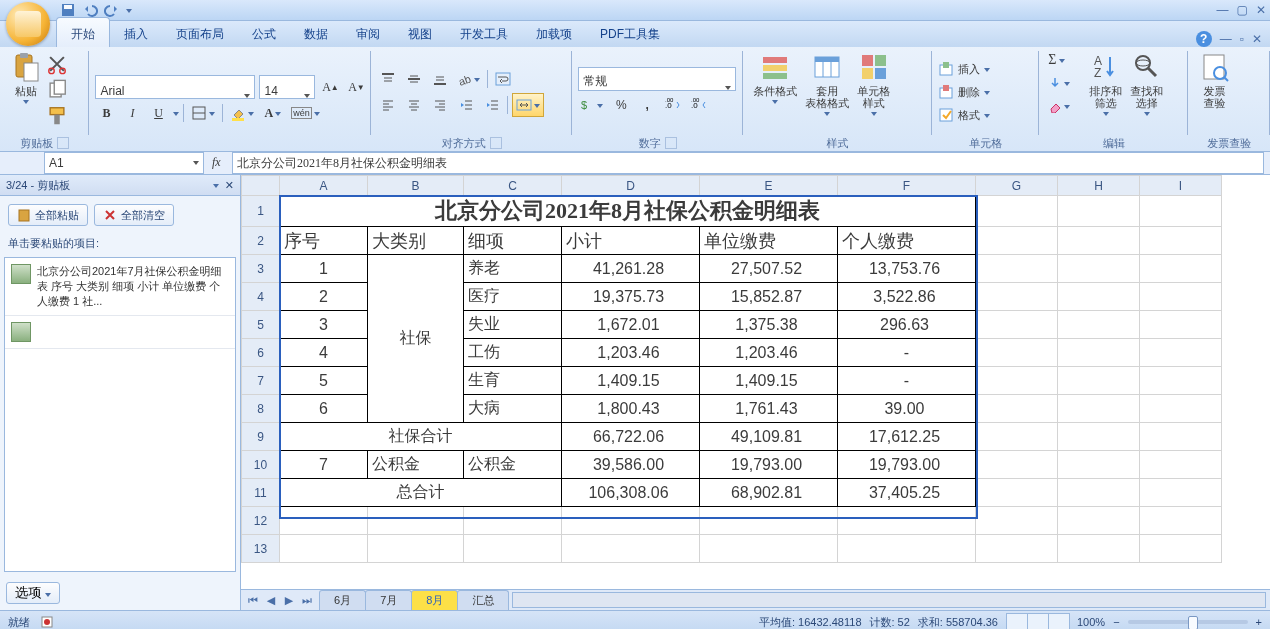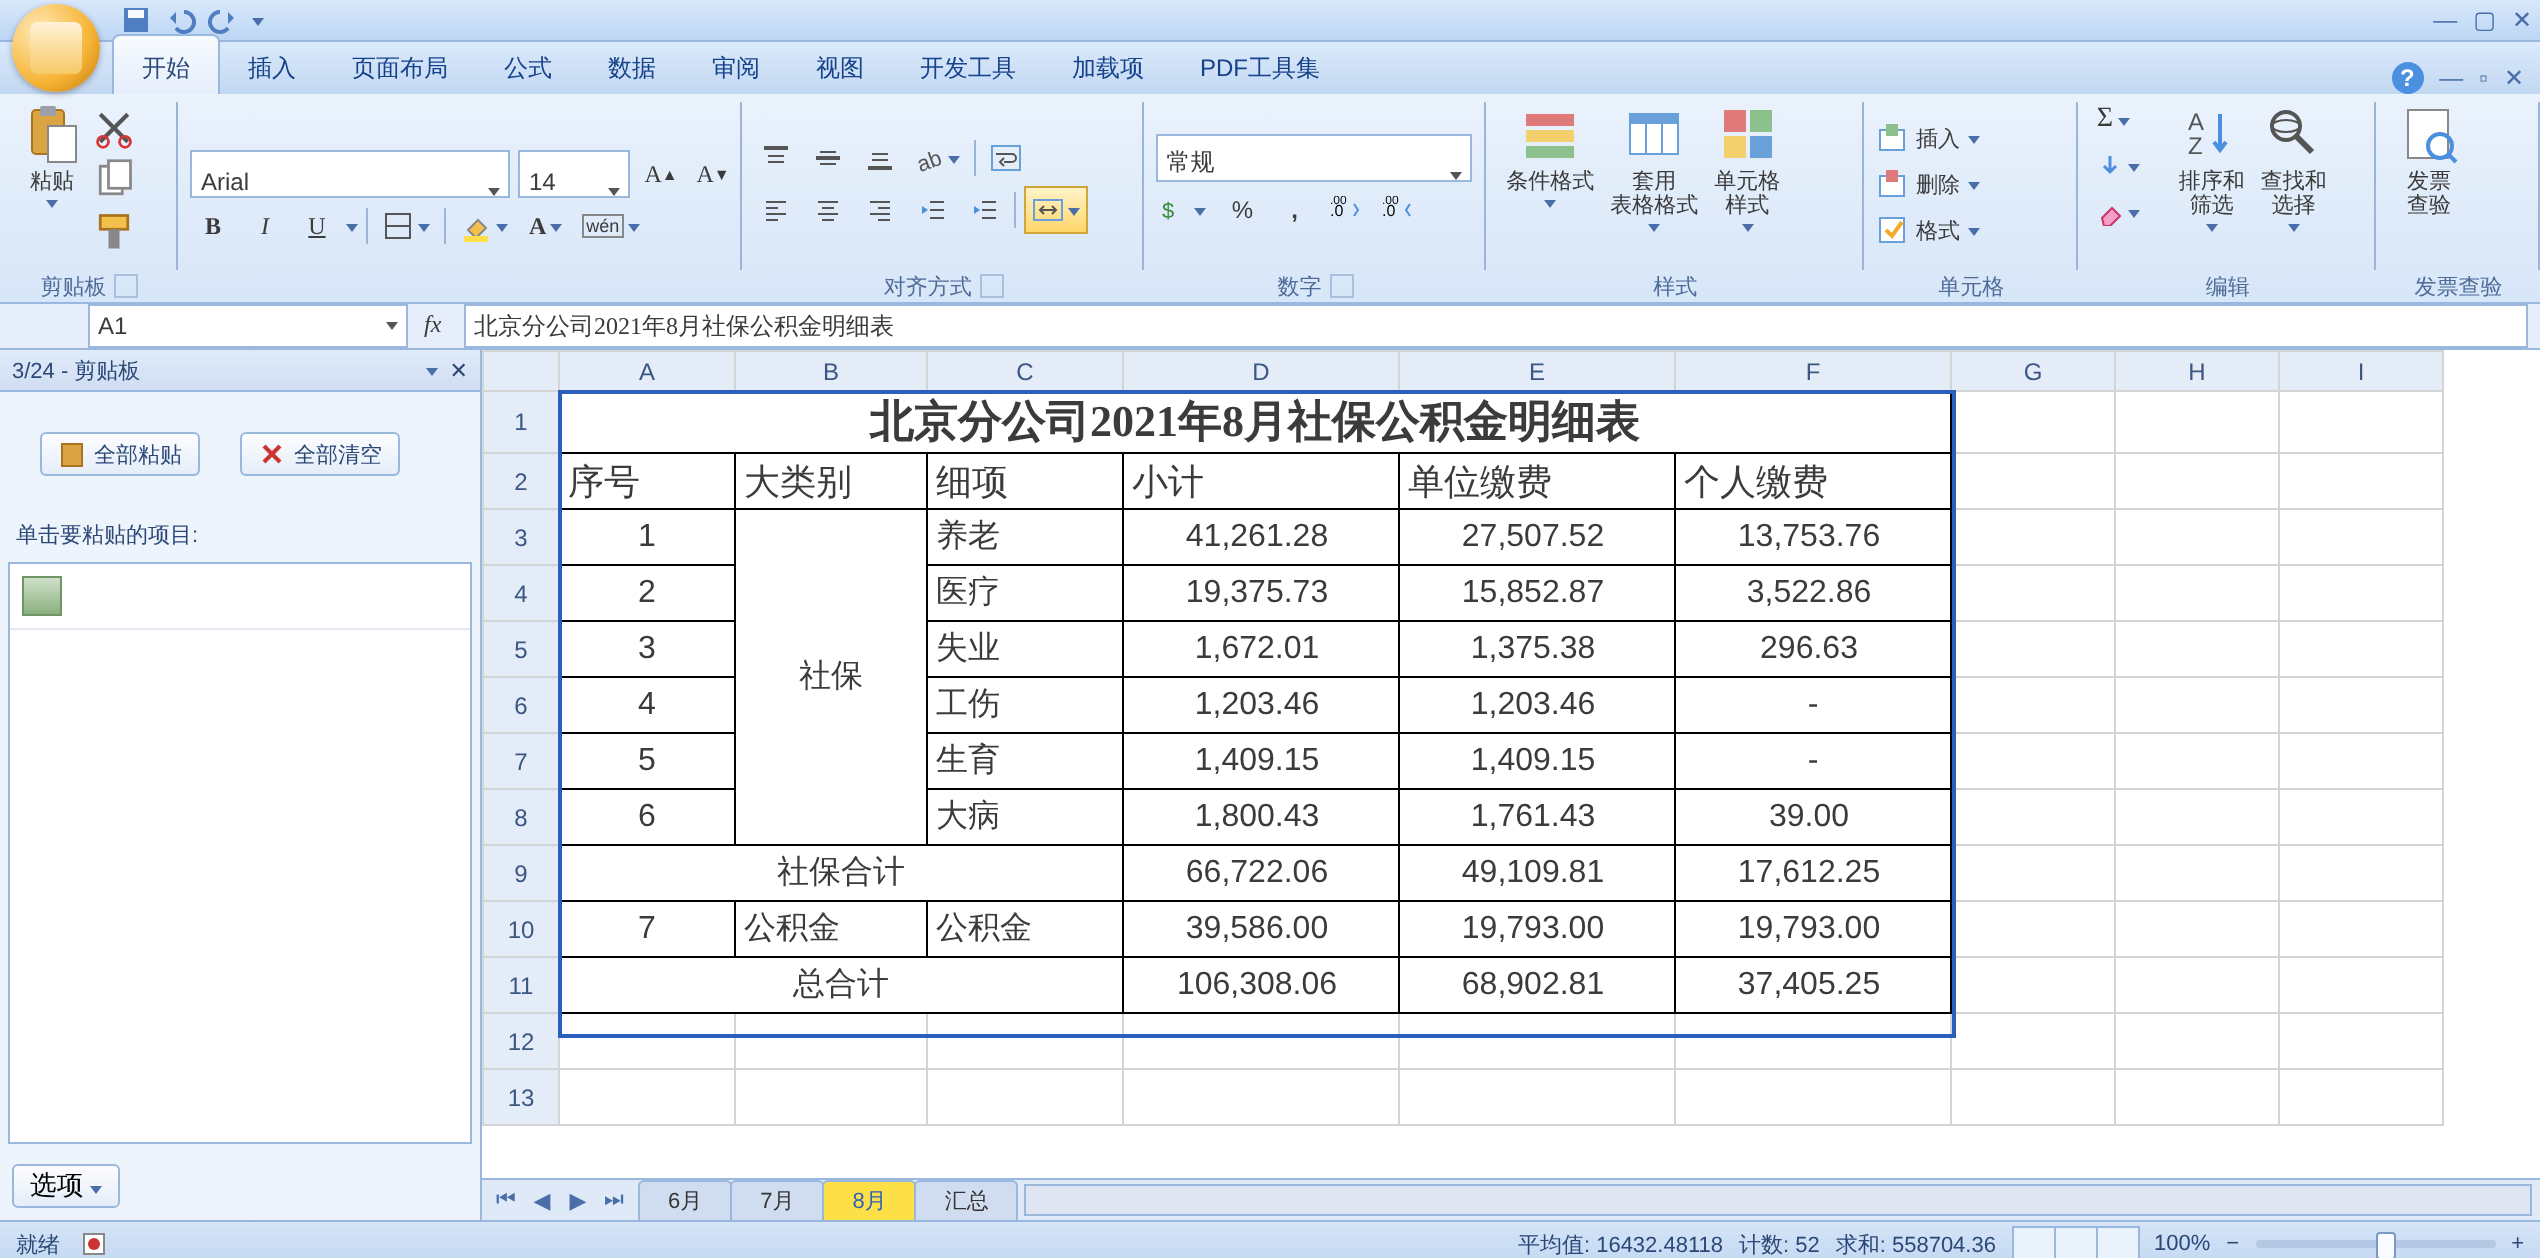--- a/index.html
+++ b/index.html
@@ -54,21 +54,21 @@
   .namebox .arr{margin-left:auto;border-left:3px solid transparent;border-right:3px solid transparent;border-top:4px solid #555}
   .fx{width:16px;height:16px;margin:0 4px;font-style:italic;font-family:serif}
   .fedit{flex:1;height:20px;border:1px solid var(--border-blue);background:#fff;display:flex;align-items:center;padding:0 4px;margin-right:6px;font-family:"SimSun",serif}
   
   .main{display:flex;height:calc(100% - 20px - 26px - 104px - 22px - 22px)}
   
   .pane{width:240px;background:#eef4fc;border-right:1px solid var(--border-blue);display:flex;flex-direction:column}
   .pane-head{height:20px;background:linear-gradient(#e0ebfa,#d0ddf2);border-bottom:1px solid var(--border-blue);display:flex;align-items:center;padding:0 6px;color:#2b4877;font-size:11px}
   .pane-head .arr{margin-left:auto}
   .pane-head .x{margin-left:6px}
-  .pane-btns{display:flex;gap:20px;padding:20px}
+  .pane-btns{display:flex;gap:6px;padding:8px}
   .pane-btns button{flex:0 0 auto;height:22px;padding:0 8px;border:1px solid var(--border-blue);background:linear-gradient(#fdfdfe,#e4edf9);border-radius:3px;font-size:11px;display:flex;align-items:center;gap:4px;color:#2b4877}
   .pane-sub{padding:2px 8px;font-size:11px;color:#2b4877}
   .clip-list{flex:1;overflow:auto;background:#fff;margin:4px;border:1px solid var(--border-blue)}
   .clip-item{display:flex;gap:6px;padding:6px;border-bottom:1px solid #e4e8ef;font-size:11px;color:#333}
   .clip-item .ico{width:18px;height:18px;flex:none;background:linear-gradient(#cfe0c9,#8ab07f);border:1px solid #6f9664}
   .pane-foot{padding:6px;display:flex;align-items:center;gap:4px}
   .pane-foot button{height:22px;padding:0 8px;border:1px solid var(--border-blue);background:linear-gradient(#fdfdfe,#e4edf9);border-radius:3px}
   
   .grid-wrap{flex:1;display:flex;flex-direction:column;overflow:hidden;background:#fff}
   .grid{flex:1;overflow:auto;position:relative}
@@ -555,20 +555,24 @@
           <svg width="14" height="14">
             <path d="M3 3l8 8M11 3l-8 8" stroke="#c33" stroke-width="2"></path>
           </svg>
           <span>全部清空</span>
         </button>
     </div>
     <div class="pane-sub">单击要粘贴的项目:</div>
     <div class="clip-list">
       <div class="clip-item">
           <span class="ico"></span>
+          <span>北京分公司2021年7月社保公积金明细表 序号 大类别 细项 小计 单位缴费 个人缴费 1 社...</span>
+        </div>
+      <div class="clip-item">
+          <span class="ico"></span>
         </div>
     </div>
     <div class="pane-foot">
         <button><span>选项</span> <span class="drop-tri" style="display:inline-block"></span></button>
       </div>
   </div>
 
   <div class="grid-wrap">
     <div class="grid">
       <table class="sheet">

